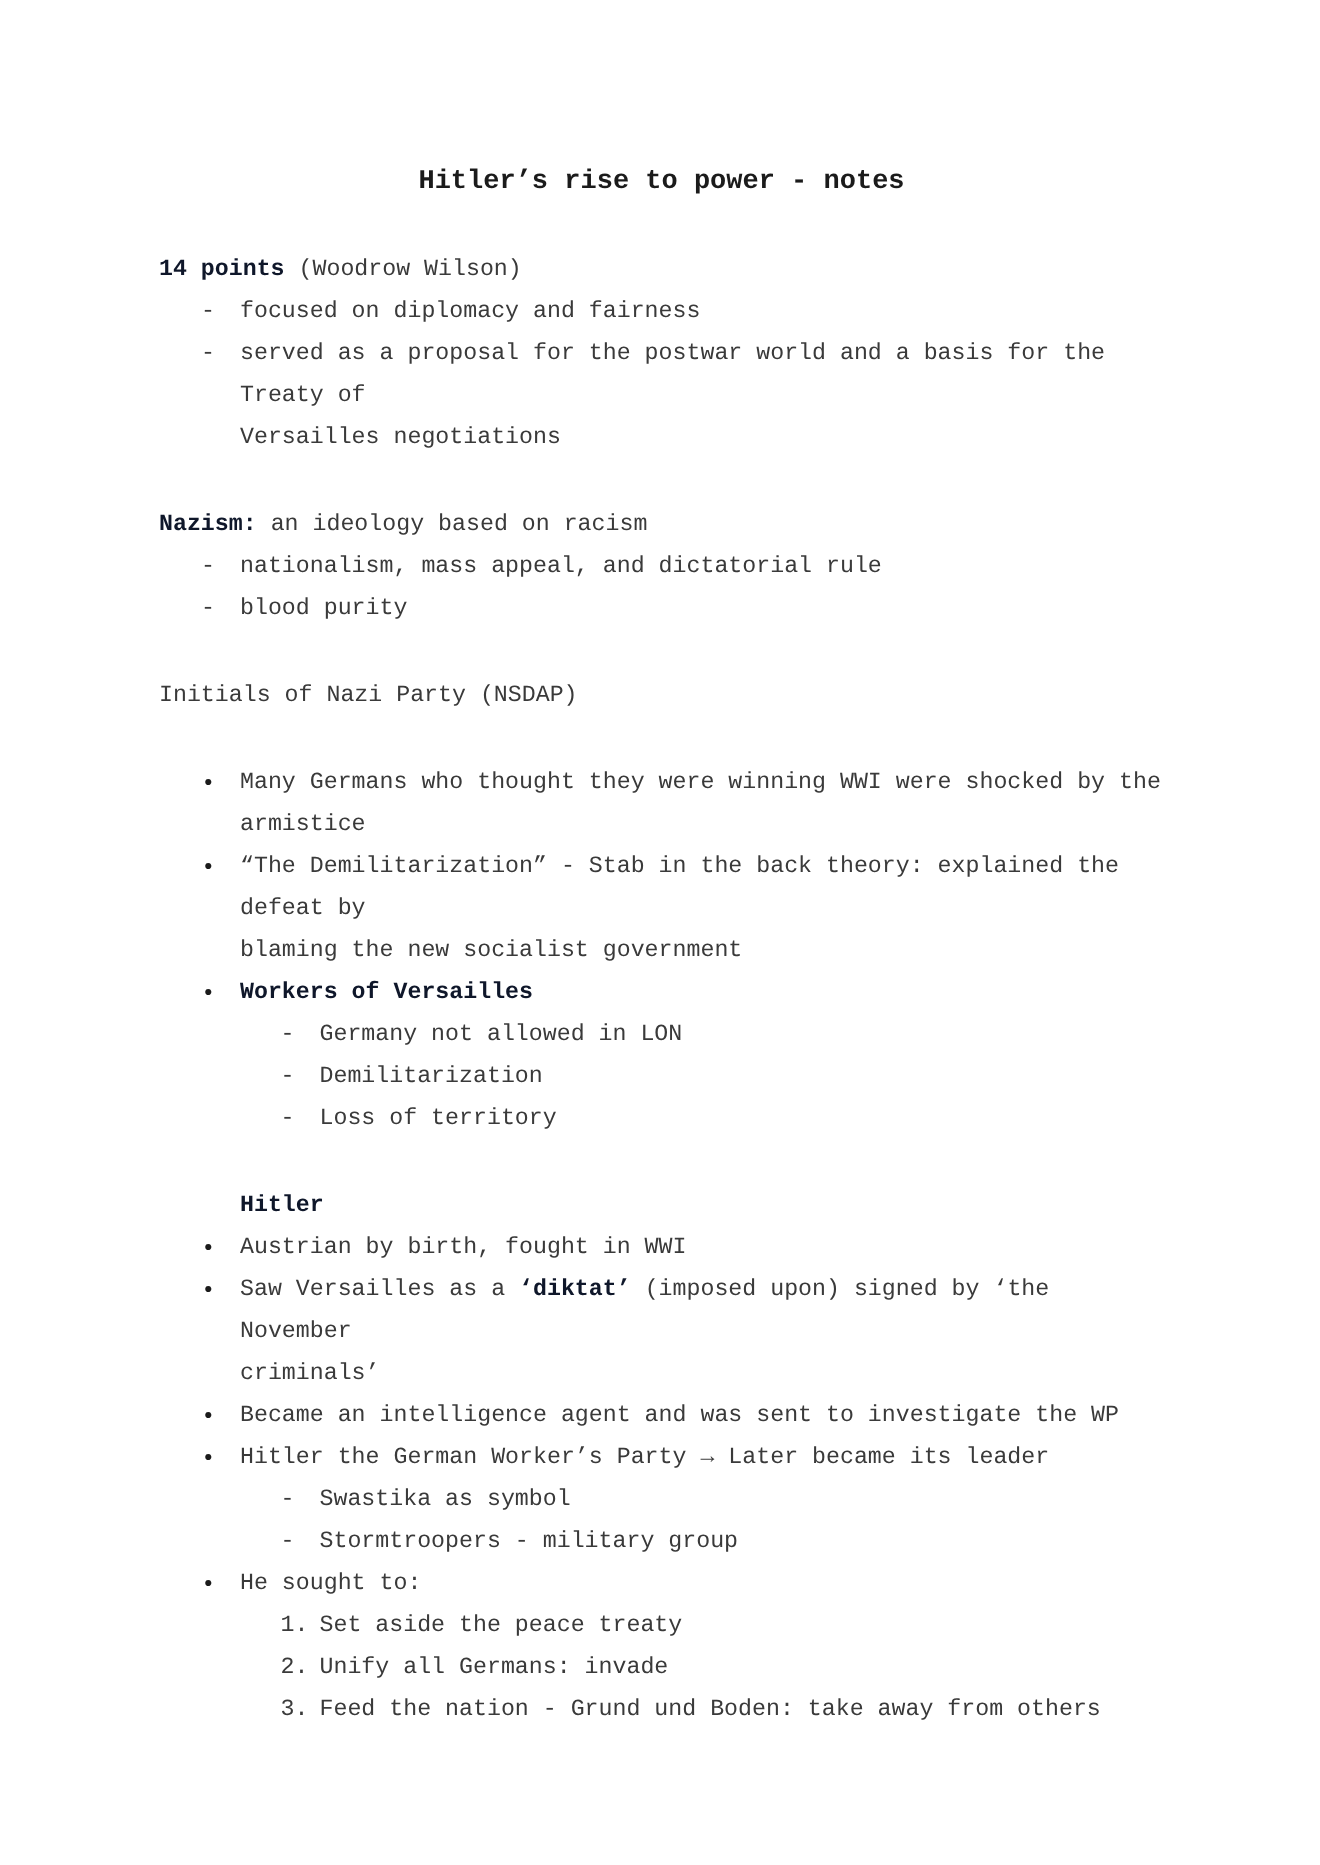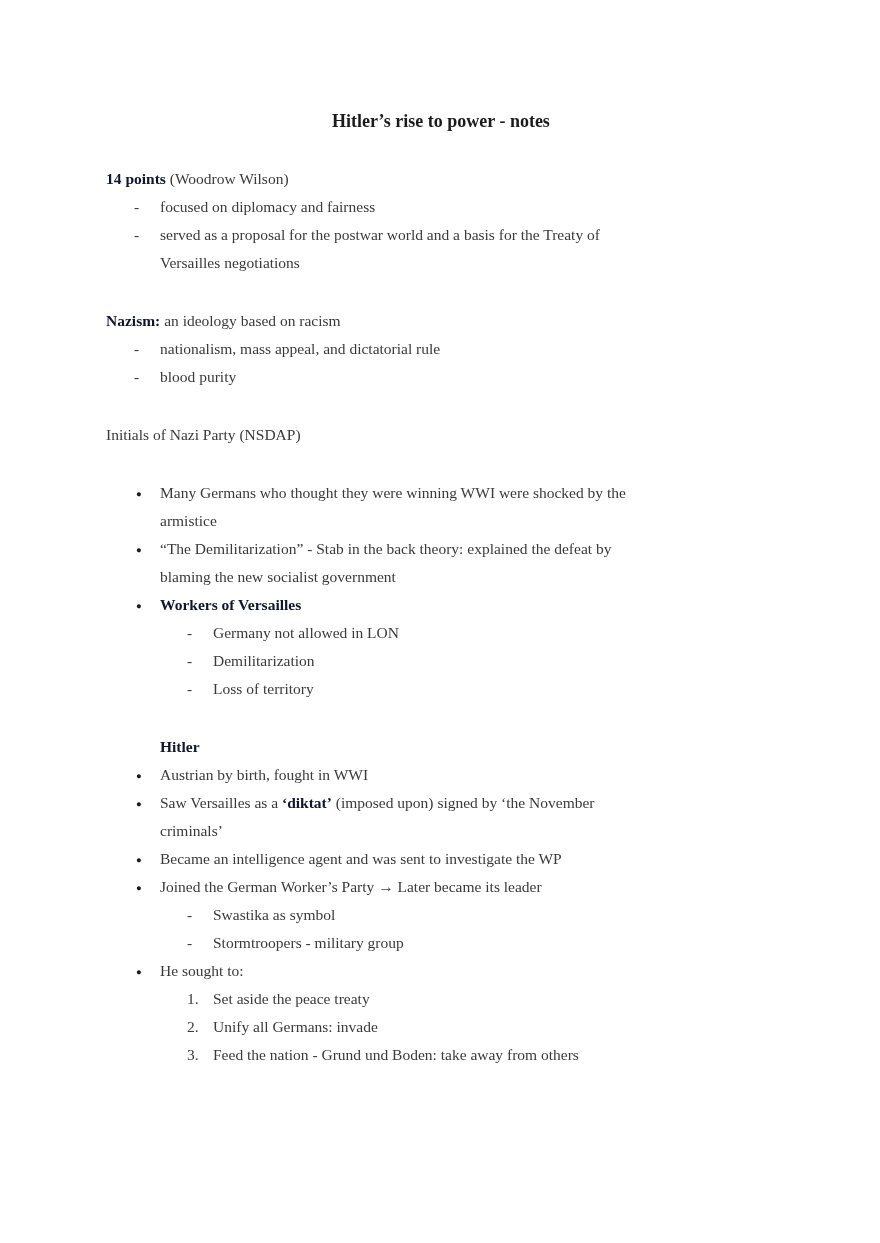--- a/index.html
+++ b/index.html
@@ -6,21 +6,21 @@
     margin: 0;
     padding: 0;
     background: #ffffff;
   }
   .page {
     position: relative;
     width: 880px;
     height: 1243px;
     background: #ffffff;
     overflow: hidden;
-    font-family: Liberation Serif, serif;
+    font-family: Liberation Mono, monospace;
     color: #3a3a3a;
   }
   .content {
     position: absolute;
     left: 106px;
     top: 107px;
     width: 670px;
     font-size: 15.5px;
     line-height: 28px;
   }
@@ -70,21 +70,21 @@
       <div class="blk bullet1"><span class="mk">●</span><span>“The Demilitarization” - Stab in the back theory: explained the defeat by</span><br><span>blaming the new socialist government</span></div>
       <div class="blk bullet1"><span class="mk">●</span><b>Workers of Versailles</b></div>
       <div class="blk dash2"><span class="mk">-</span><span>Germany not allowed in LON</span></div>
       <div class="blk dash2"><span class="mk">-</span><span>Demilitarization</span></div>
       <div class="blk dash2"><span class="mk">-</span><span>Loss of territory</span></div>
       <div class="blk blank"></div>
       <div class="blk heading-indent"><b>Hitler</b></div>
       <div class="blk bullet1"><span class="mk">●</span><span>Austrian by birth, fought in WWI</span></div>
       <div class="blk bullet1"><span class="mk">●</span><span>Saw Versailles as a </span><b>‘diktat’</b><span> (imposed upon) signed by ‘the November</span><br><span>criminals’</span></div>
       <div class="blk bullet1"><span class="mk">●</span><span>Became an intelligence agent and was sent to investigate the WP</span></div>
-      <div class="blk bullet1"><span class="mk">●</span><span>Joined the German Worker’s Party → Later became its leader</span></div>
+      <div class="blk bullet1"><span class="mk">●</span><span>Hitler the German Worker’s Party → Later became its leader</span></div>
       <div class="blk dash2"><span class="mk">-</span><span>Swastika as symbol</span></div>
       <div class="blk dash2"><span class="mk">-</span><span>Stormtroopers - military group</span></div>
       <div class="blk bullet1"><span class="mk">●</span><span>He sought to:</span></div>
       <div class="blk num2"><span class="mk">1.</span><span>Set aside the peace treaty</span></div>
       <div class="blk num2"><span class="mk">2.</span><span>Unify all Germans: invade</span></div>
       <div class="blk num2"><span class="mk">3.</span><span>Feed the nation - Grund und Boden: take away from others</span></div>
     </div>
 </div>
 
 </body></html>

